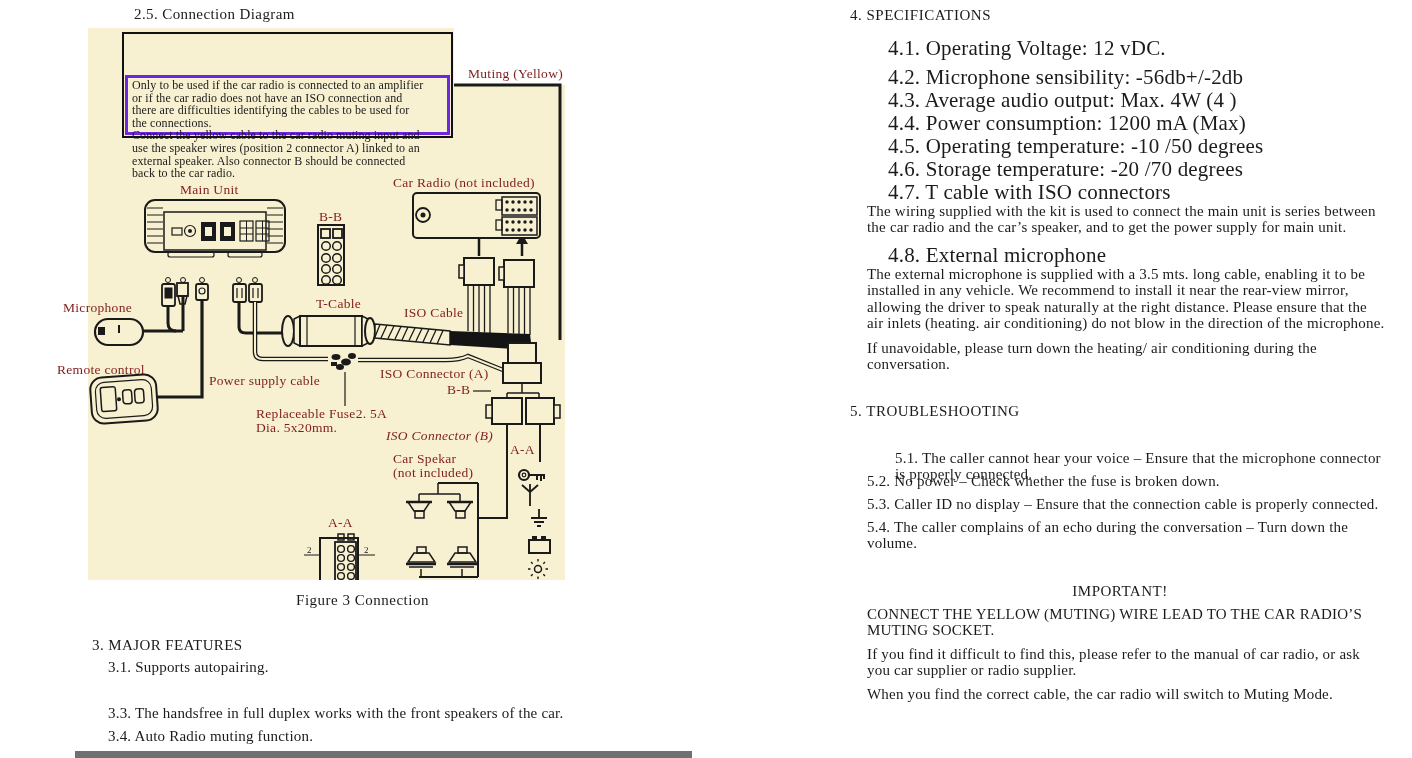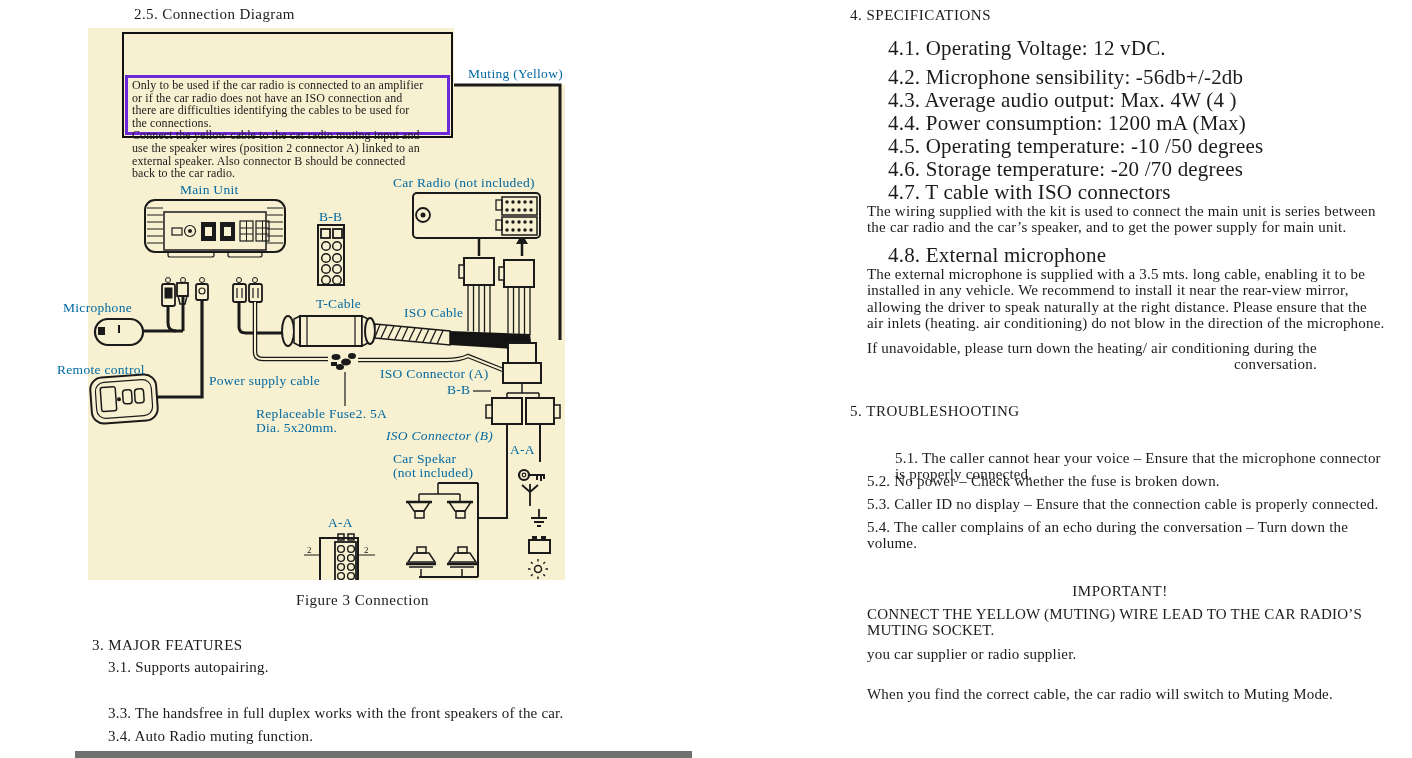--- a/index.html
+++ b/index.html
@@ -2,21 +2,21 @@
 <html><head>
 <meta charset="utf-8">
 <style>
   html,body{margin:0;padding:0;background:#fff;}
   #page{position:relative;width:1412px;height:758px;background:#ffffff;overflow:hidden;
         font-family:"Liberation Serif","DejaVu Serif",serif;color:#1b1b1b;}
   
   #left-heading{position:absolute;left:134px;top:6px;font-size:15px;letter-spacing:.4px;white-space:nowrap;}
   #diagram{position:absolute;left:88px;top:28px;width:477px;height:552px;background:#f8f1d1;}
   #diagram svg{position:absolute;left:0;top:0;}
-  .dlabel{position:absolute;font-size:13.5px;letter-spacing:.3px;white-space:nowrap;color:#0369a1;}
+  .dlabel{position:absolute;font-size:13.5px;letter-spacing:.3px;white-space:nowrap;color:#7f1d1d;}
   #warning-box{position:absolute;left:34px;top:4px;width:331px;height:106px;border:2px solid #111;background:#f8f1d1;box-sizing:border-box;}
   #warning-inner{position:absolute;left:1px;top:1px;right:1px;bottom:1px;border:3px solid #6d28d9;padding:1px 4px;box-sizing:border-box;margin-top:40px;}
   .wline{font-size:12px;line-height:12.6px;white-space:nowrap;letter-spacing:.1px;}
   #figure-caption{position:absolute;left:240px;top:592px;width:245px;text-align:center;font-size:15px;letter-spacing:.5px;}
   #features-title{position:absolute;left:92px;top:637px;font-size:15px;letter-spacing:.4px;}
   .feat{position:absolute;left:108px;font-size:15px;letter-spacing:.2px;white-space:nowrap;}
   
   #rightcol{position:absolute;left:850px;top:0;width:560px;height:680px;}
   .rtitle{position:absolute;left:0;font-size:15px;letter-spacing:.5px;white-space:nowrap;}
   .ritem,.rline{position:absolute;left:26px;font-size:21px;letter-spacing:.2px;white-space:nowrap;margin-left:12px;}
@@ -315,21 +315,21 @@
       <div>The wiring supplied with the kit is used to connect the main unit is series between</div>
       <div>the car radio and the car’s speaker, and to get the power supply for main unit.</div>
     </div>
     <div class="ritem" style="top:243px;">4.8. External microphone</div>
     <div class="rpara" style="top:266px;">
       <div>The external microphone is supplied with a 3.5 mts. long cable, enabling it to be</div>
       <div>installed in any vehicle. We recommend to install it near the rear-view mirror,</div>
       <div>allowing the driver to speak naturally at the right distance. Please ensure that the</div>
       <div>air inlets (heating. air conditioning) do not blow in the direction of the microphone.</div>
     </div>
-    <div class="rpara" style="top:340px;text-align:right;">
+    <div class="rpara" style="top:340px;">
       <div>If unavoidable, please turn down the heating/ air conditioning during the</div>
       <div>conversation.</div>
     </div>
 
     <div class="rtitle" style="top:403px;">5. TROUBLESHOOTING</div>
     <div class="rpara" style="top:450px;margin-left:28px;">
       <div>5.1. The caller cannot hear your voice – Ensure that the microphone connector</div>
       <div>is properly connected.</div>
     </div>
     <div class="rpara" style="top:473px;">
@@ -342,20 +342,21 @@
       <div>5.4. The caller complains of an echo during the conversation – Turn down the</div>
       <div>volume.</div>
     </div>
 
     <div id="important-title">IMPORTANT!</div>
     <div class="rpara" style="top:606px;">
       <div>CONNECT THE YELLOW (MUTING) WIRE LEAD TO THE CAR RADIO’S</div>
       <div>MUTING SOCKET.</div>
     </div>
     <div class="rpara" style="top:646px;">
+      <div>If you find it difficult to find this, please refer to the manual of car radio, or ask</div>
       <div>you car supplier or radio supplier.</div>
     </div>
     <div class="rpara" style="top:686px;">
       <div>When you find the correct cable, the car radio will switch to Muting Mode.</div>
     </div>
   </div>
 
   <div id="scan-bar"></div>
 </div>
 

